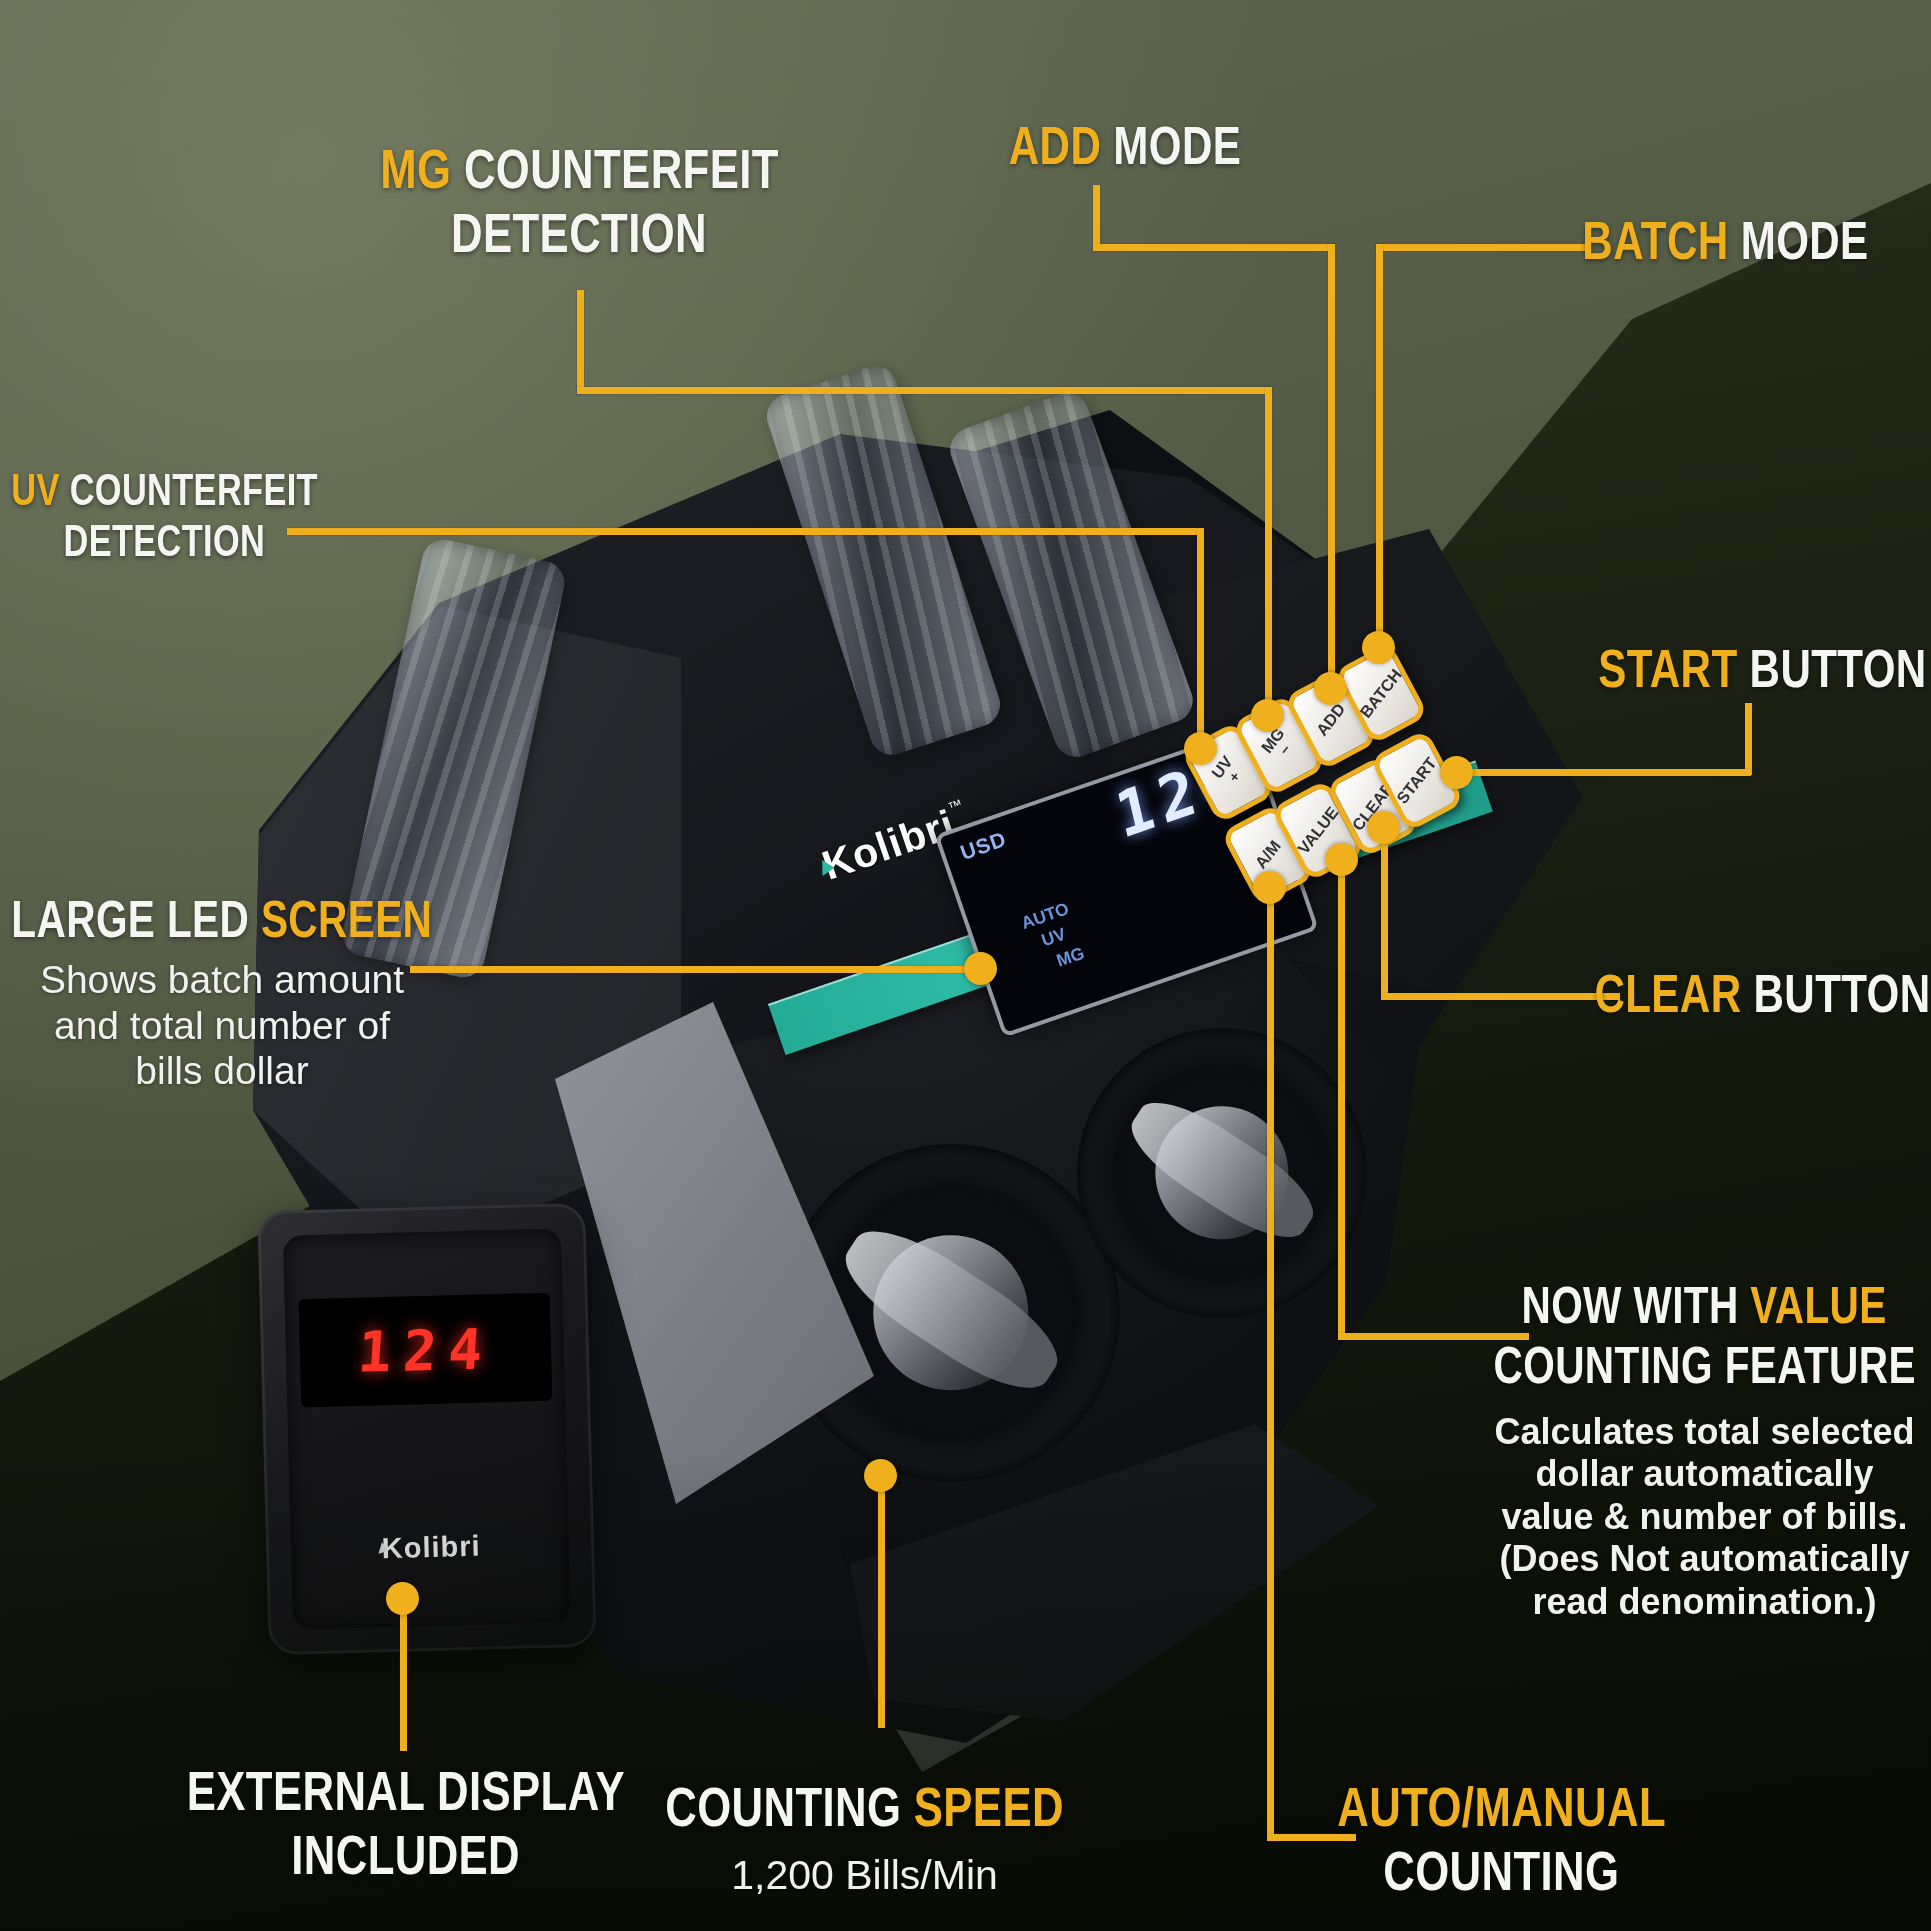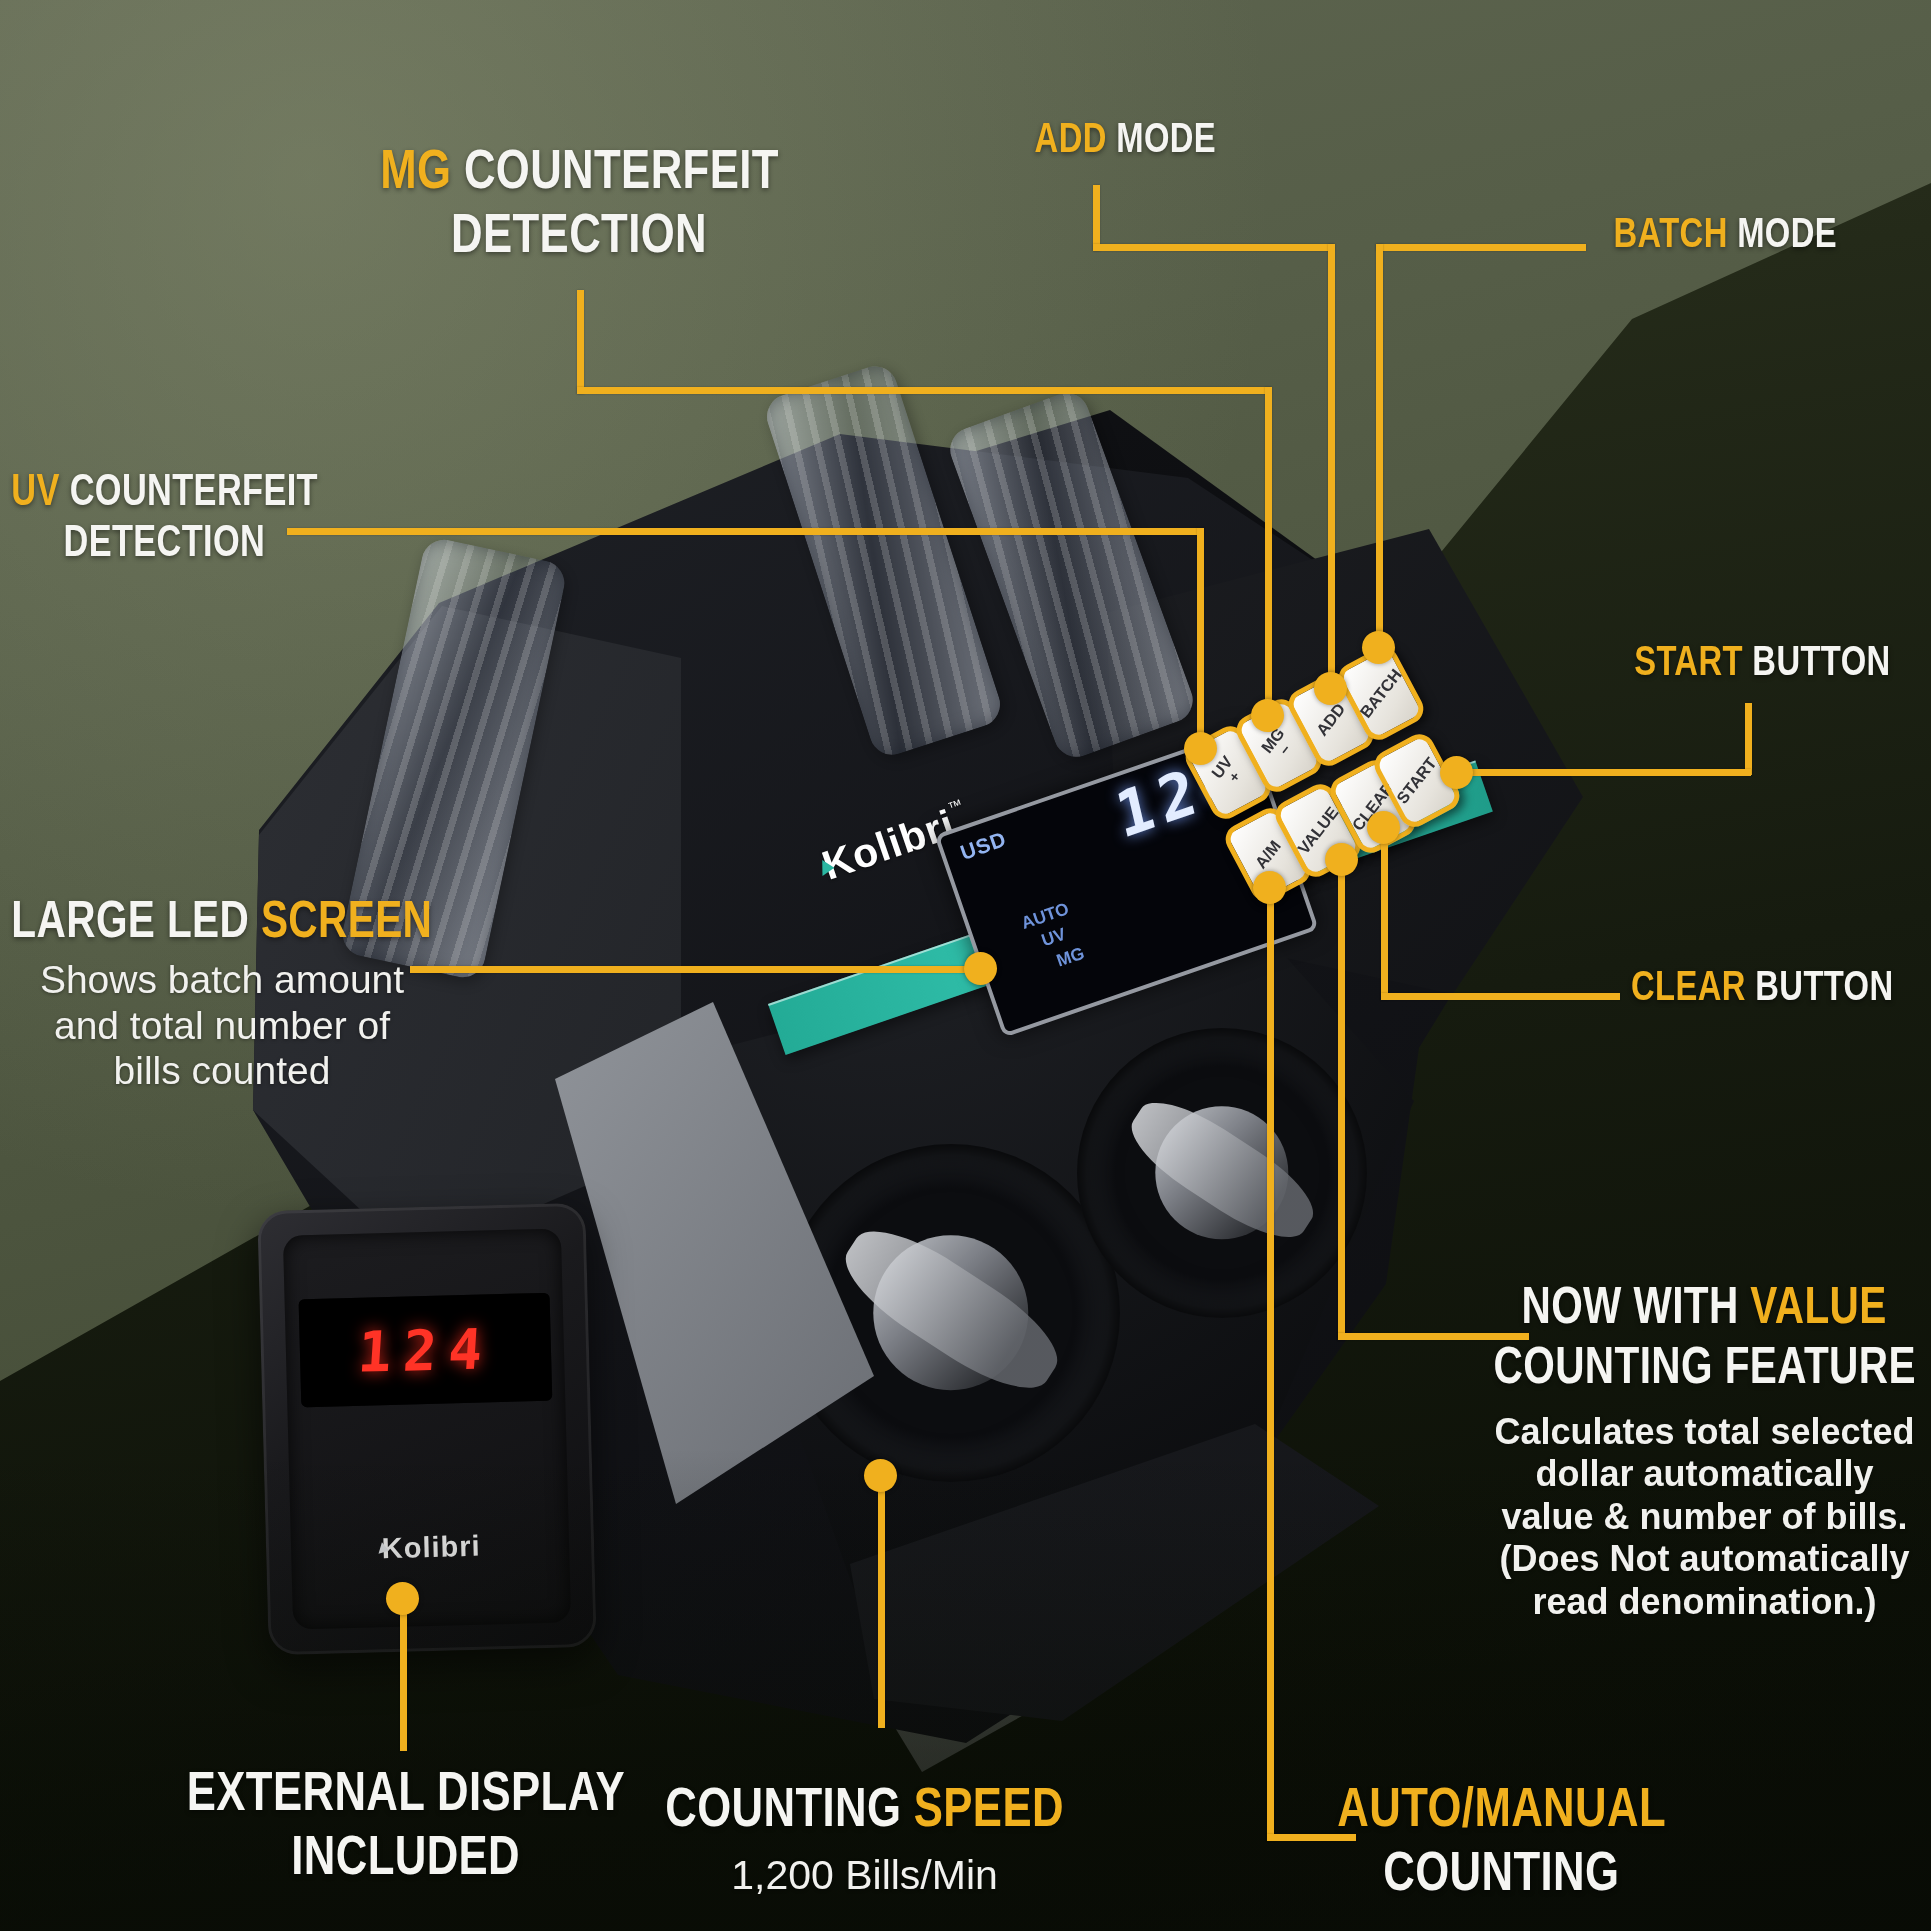--- a/index.html
+++ b/index.html
@@ -103,21 +103,21 @@
   
   .cl{background:var(--accent);box-shadow:0 0 1.9px rgba(0,0,0,.3);}
   .dot{width:33px;height:33px;border-radius:50%;background:var(--accent);box-shadow:0 0 5.8px rgba(0,0,0,.4);}
   
   .label{display:flex;flex-direction:column;align-items:center;text-align:center;color:var(--white);}
   .hl{white-space:nowrap;font-weight:700;line-height:1.15;letter-spacing:0.5px;
     text-shadow:0 1.9px 5.8px rgba(0,0,0,.45);}
   .cond{display:inline-block;transform:scaleX(.78);transform-origin:center;}
   .acc{color:var(--accent);}
   .desc{font-weight:400;color:#F1F1EE;text-shadow:0 1px 3.9px rgba(0,0,0,.4);}
-  .f58{font-size:56px;} .f56{font-size:42px;} .f54{font-size:52px;} .f46{font-size:44px;}
+  .f58{font-size:56px;} .f56{font-size:54px;} .f54{font-size:52px;} .f46{font-size:44px;}
   .d40{font-size:39px;line-height:1.16;} .d37{font-size:36px;line-height:1.18;font-weight:bold;} .d42{font-size:41px;line-height:1.2;margin-top:11.6px;}
 </style>
 </head>
 <body>
 
 <div class="stage">
 
   <div class="abs bg-light-glow"></div>
   <div class="abs bg-dark"></div>
   <div class="abs bg-grey-wedge"></div>
@@ -260,21 +260,21 @@
   </div>
 
   <div class="abs label" style="left:1598px;width:328px;top:637px;">
     <div class="hl f56"><span class="cond"><span class="acc">START</span><span> BUTTON</span></span></div>
   </div>
 
   <div class="abs label" style="left:14.5px;width:415px;top:890px;">
     <div class="hl f54"><span class="cond"><span>LARGE LED </span><span class="acc">SCREEN</span></span></div>
     <div class="desc d40" style="margin-top:7.7px;">Shows batch amount</div>
     <div class="desc d40">and total number of</div>
-    <div class="desc d40">bills counted</div>
+    <div class="desc d40">bills dollar</div>
   </div>
 
   <div class="abs label" style="left:1598px;width:328px;top:962px;">
     <div class="hl f56"><span class="cond"><span class="acc">CLEAR</span><span> BUTTON</span></span></div>
   </div>
 
   <div class="abs label" style="left:1492px;width:425px;top:1276px;">
     <div class="hl f54"><span class="cond"><span>NOW WITH </span><span class="acc">VALUE</span></span></div>
     <div class="hl f54"><span class="cond">COUNTING FEATURE</span></div>
     <div class="desc d37" style="margin-top:15.4px;">Calculates total selected</div>

